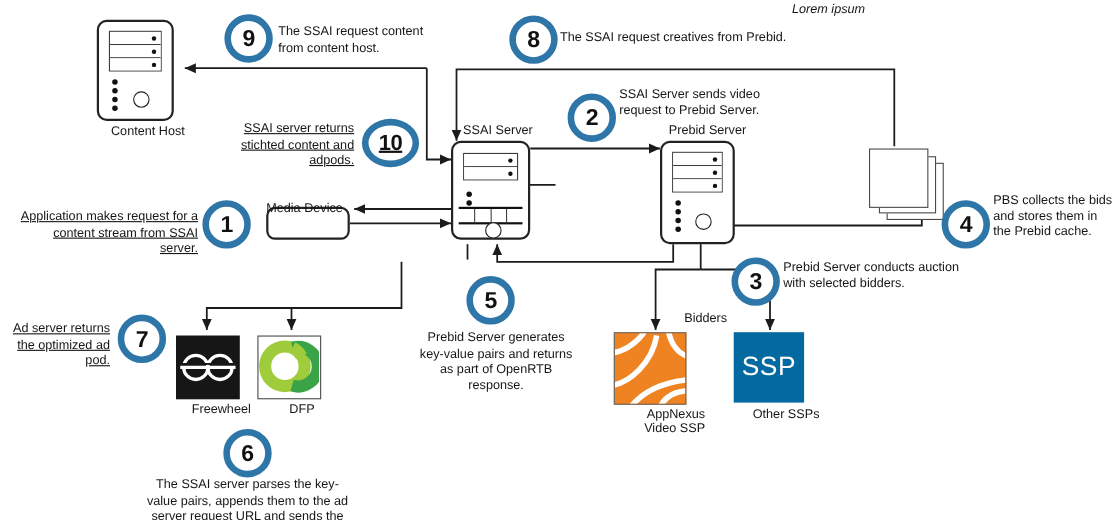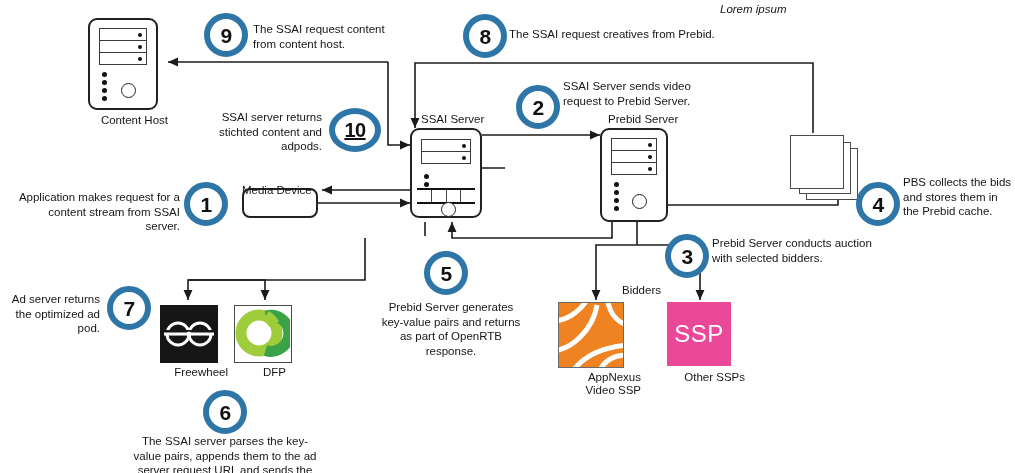--- a/index.html
+++ b/index.html
@@ -15,21 +15,21 @@
   .badge{
     position:absolute;width:44px;height:44px;border-radius:50%;
     background:#ffffff;border:6px solid #2f76a8;
     box-sizing:border-box;display:flex;align-items:center;justify-content:center;
     font-weight:bold;font-size:21px;color:#111;line-height:1;letter-spacing:-0.5px;
   }
   .badge.wide{width:52px;height:44px;border-radius:50%;font-size:20px;text-decoration:underline;}
 
   
   .cap{position:absolute;font-size:11.5px;line-height:1.28;color:#161616;}
-  .cap.r{text-align:right;}
+  .cap.r{text-align:right;text-decoration:underline;}
   .cap.c{text-align:center;}
 
   
   .nlabel{position:absolute;font-size:11.5px;color:#161616;white-space:nowrap;}
   .nlabel.c{text-align:right;}
 
   
   .tower{position:absolute;background:#fff;border:2px solid #222;border-radius:9px;box-sizing:border-box;}
   .tower .bays{position:absolute;left:9px;right:9px;top:8px;border:1.6px solid #3a3a3a;background:#fff;}
   .tower .bay{height:11px;border-bottom:1.6px solid #3a3a3a;position:relative;background:#fff;}
@@ -45,21 +45,21 @@
 
   
   .mediabox{position:absolute;border:2px solid #222;border-radius:8px;background:#fff;box-sizing:border-box;}
 
   
   .card{position:absolute;background:#fff;border:1.8px solid #4a4a4a;box-sizing:border-box;}
 
   
   .logo{position:absolute;box-sizing:border-box;}
   .logo.fw{background:#161616;}
-  .logo.ssp{background:#ec4899;display:flex;align-items:center;justify-content:center;text-align:right;}
+  .logo.ssp{background:#0369a1;display:flex;align-items:center;justify-content:center;text-align:right;}
   .logo.ssp span{color:#fff;font-size:24px;letter-spacing:0.5px;}
   .logo.dfp{background:#fff;border:1.6px solid #4a4a4a;}
   .logo.apn{background:#ef8321;border:1.6px solid #6a6a6a;overflow:hidden;}
   .logo svg{display:block;}
 
   .lorem{position:absolute;font-size:11.5px;color:#161616;}
 </style>
 </head>
 <body>
 

